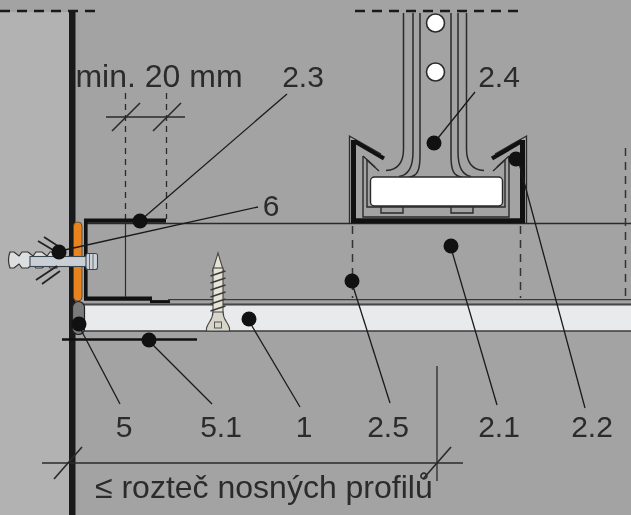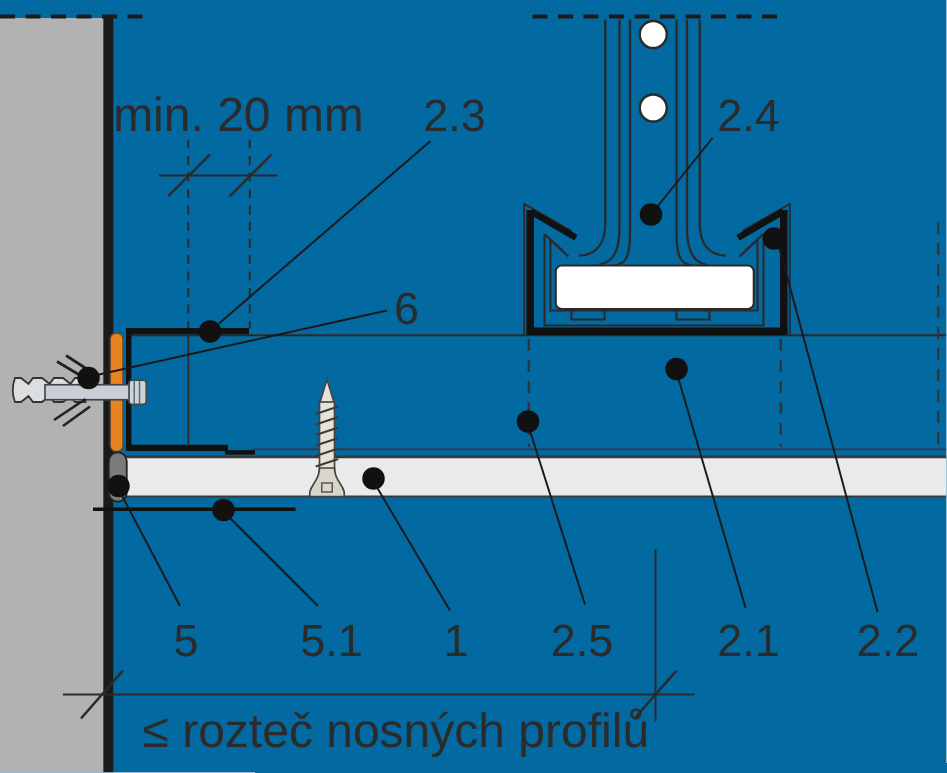--- a/index.html
+++ b/index.html
@@ -1,16 +1,16 @@
 <!DOCTYPE html>
 <html><head>
 <meta charset="utf-8">
 <style>
   html,body{margin:0;padding:0;background:#ffffff;}
-  .stage{position:relative;width:631px;height:515px;overflow:hidden;background:#0369a1;
+  .stage{position:relative;width:631px;height:515px;overflow:hidden;background:#a3a3a3;
          font-family:"Liberation Sans", sans-serif;}
   svg{display:block}
   text{fill:#2b2b2b;font-family:"Liberation Sans","DejaVu Sans",sans-serif;font-weight:400;}
   .dimtext{font-size:32px;}
   .callout{font-size:30px;}
   .note{font-size:32px;}
 </style>
 </head>
 <body>
 

